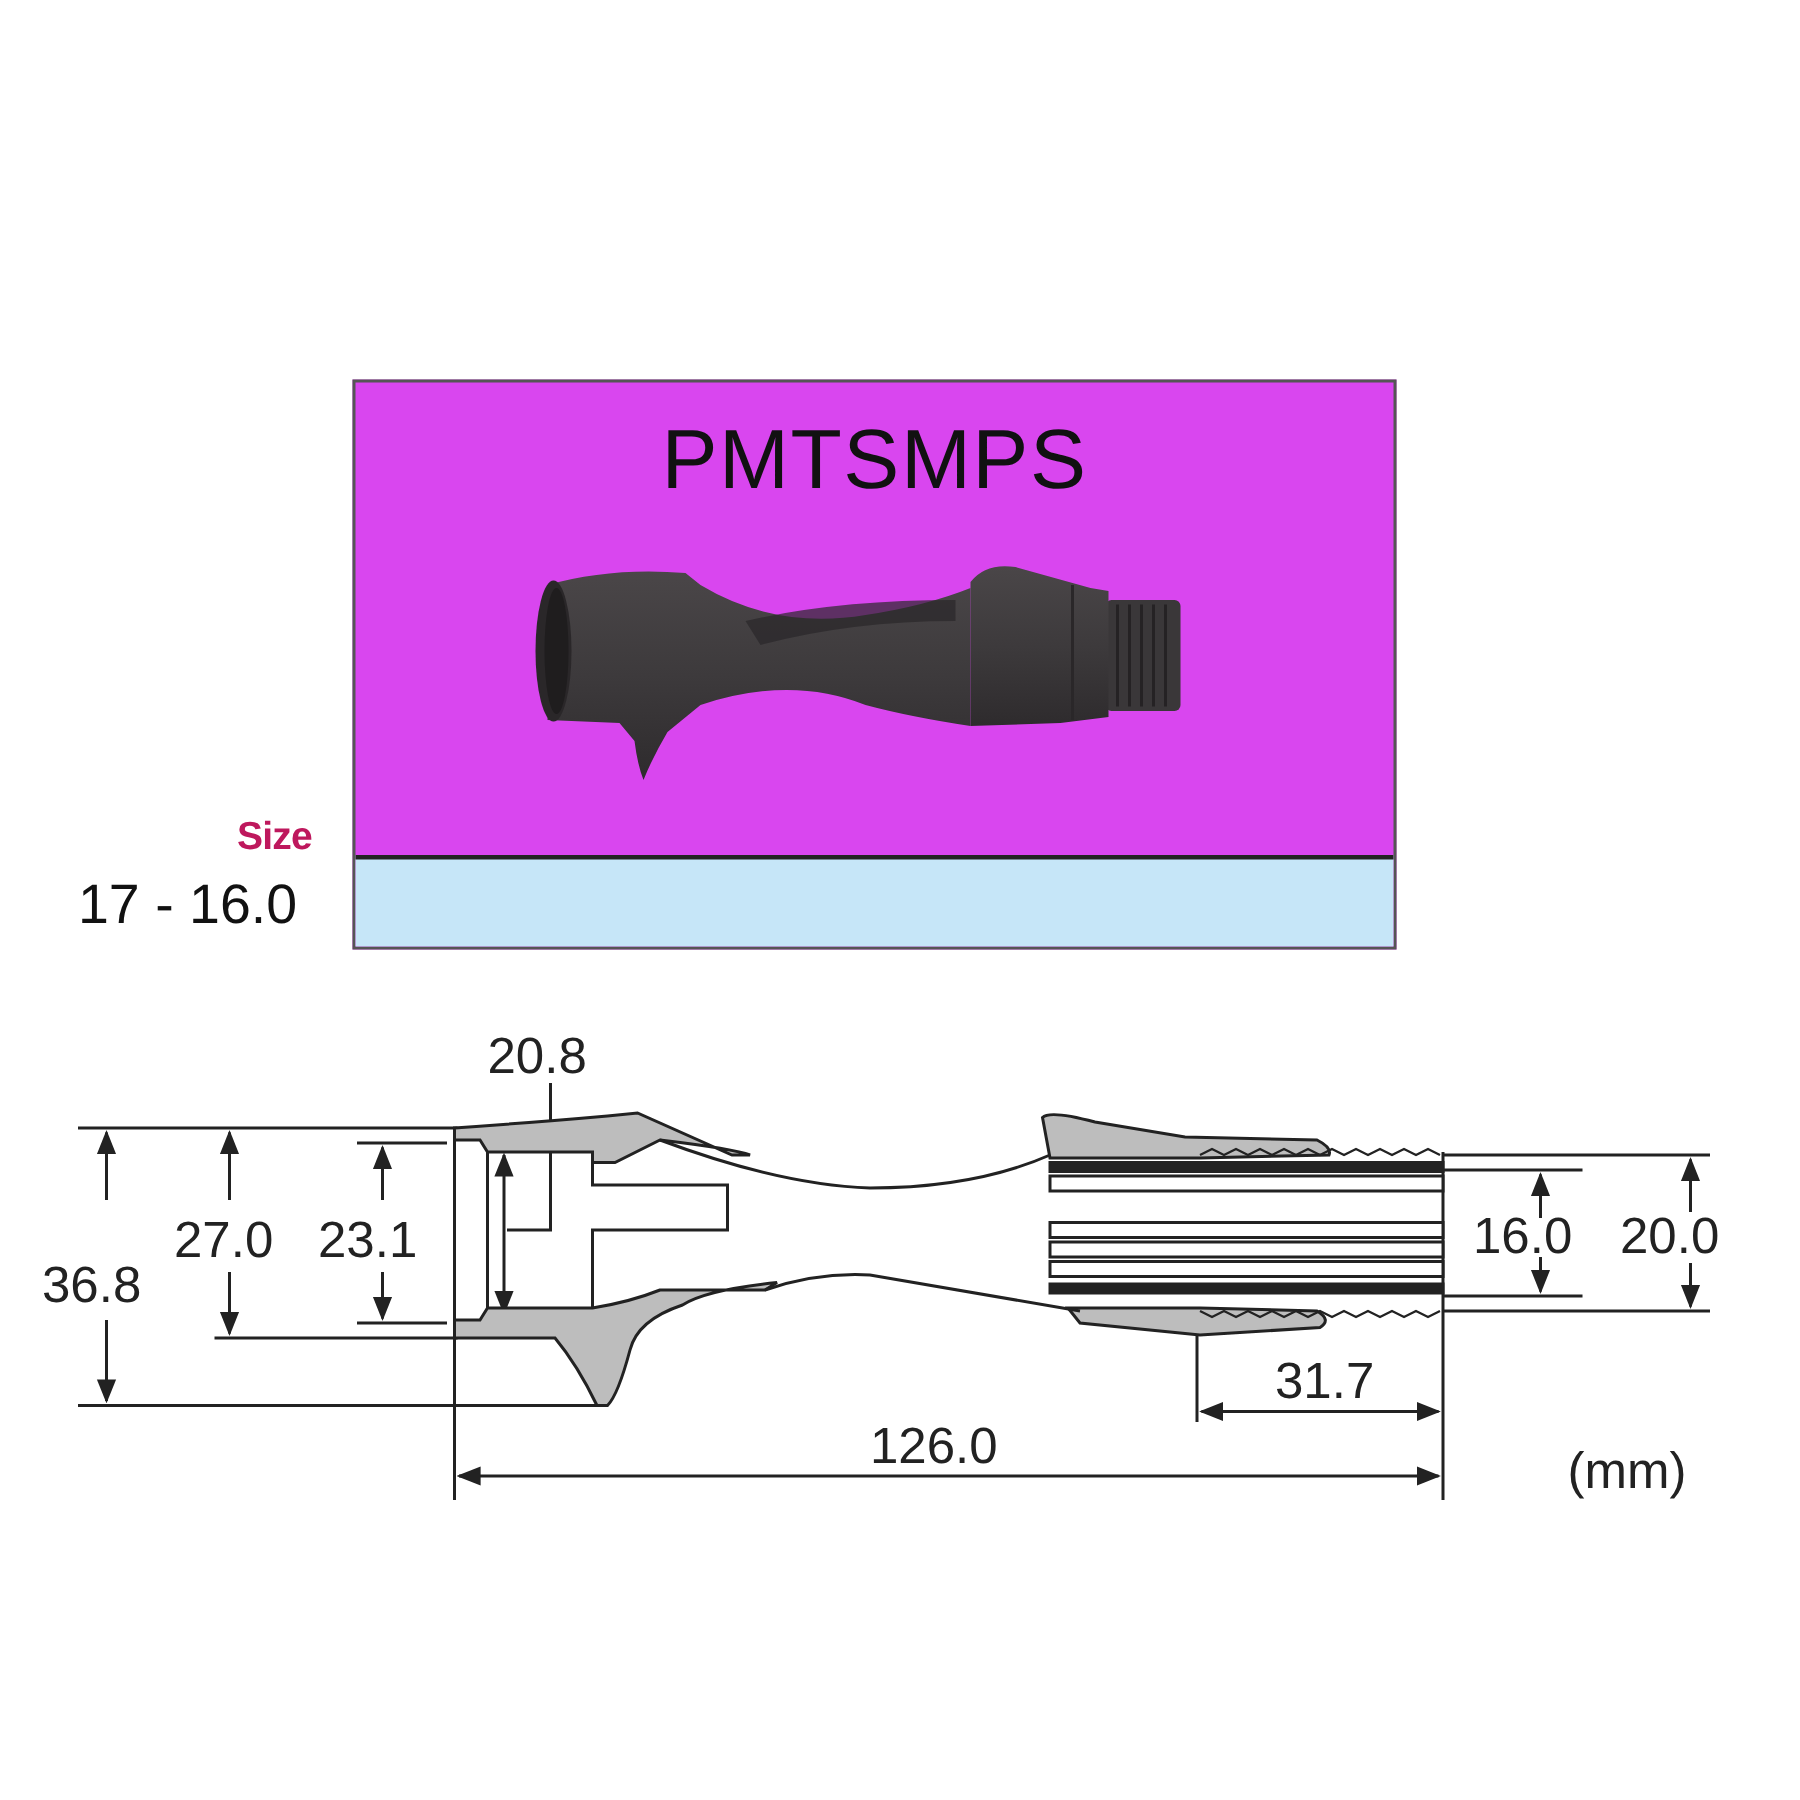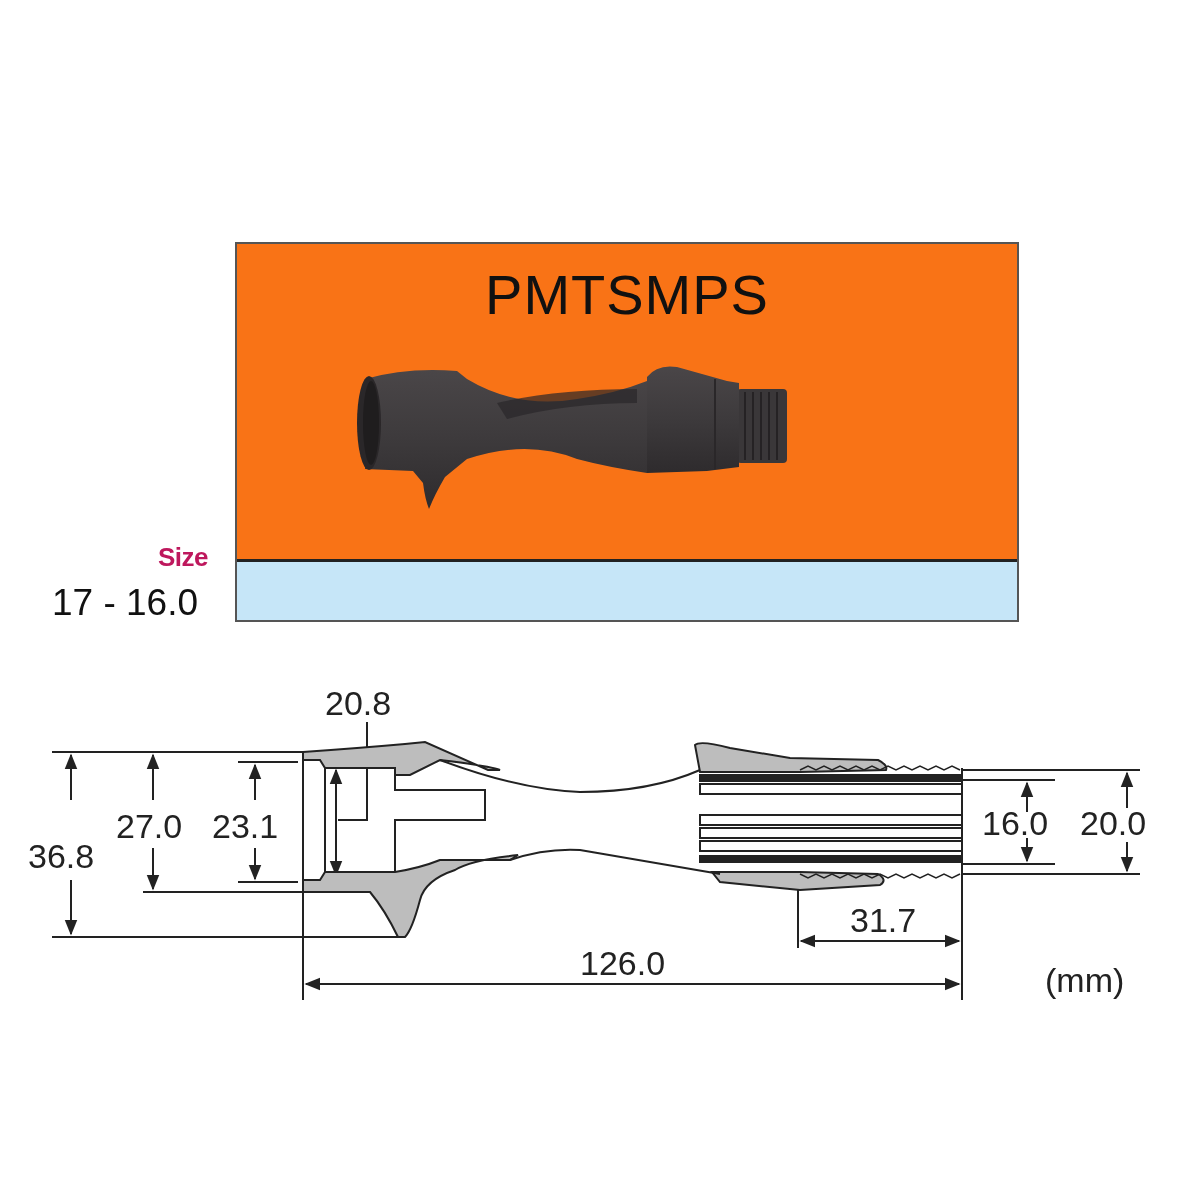--- a/index.html
+++ b/index.html
@@ -1,19 +1,19 @@
 <!DOCTYPE html>
 <html><head>
   <meta charset="utf-8">
   <style>
     html, body { margin: 0; padding: 0; background: #ffffff; }
     body { width: 1200px; height: 1200px; position: relative; overflow: hidden;
            font-family: "Liberation Sans", sans-serif; color: #111; }
-    .card { position: absolute; left: 235px; top: 242px; width: 784px; height: 380px;
-            border: 2px solid #555; box-sizing: border-box; background: #f97316; }
+    .card { position: absolute; left: 235px; top: 253px; width: 696px; height: 380px;
+            border: 2px solid #555; box-sizing: border-box; background: #d946ef; }
     .card-title { position: absolute; left: 0; right: 0; top: 18px; text-align: center;
                   font-size: 56px; letter-spacing: 1px; color: #111; }
     .photo { position: absolute; left: 110px; top: 115px; width: 520px; height: 160px; }
     .size-row { position: absolute; left: 0; right: 0; bottom: 0; height: 58px;
                 background: #c6e6f8; border-top: 3px solid #222; }
     .size-label { position: absolute; left: 158px; top: 542px; font-size: 26px; font-weight: bold;
                   color: #be185d; letter-spacing: -0.5px; }
     .size-value { position: absolute; left: 52px; top: 582px; font-size: 37px; color: #111; }
     .drawing { position: absolute; left: 0; top: 660px; width: 1200px; height: 360px; }
     .dim-text { font-family: "Liberation Sans", sans-serif; font-size: 34px; fill: #222; }

